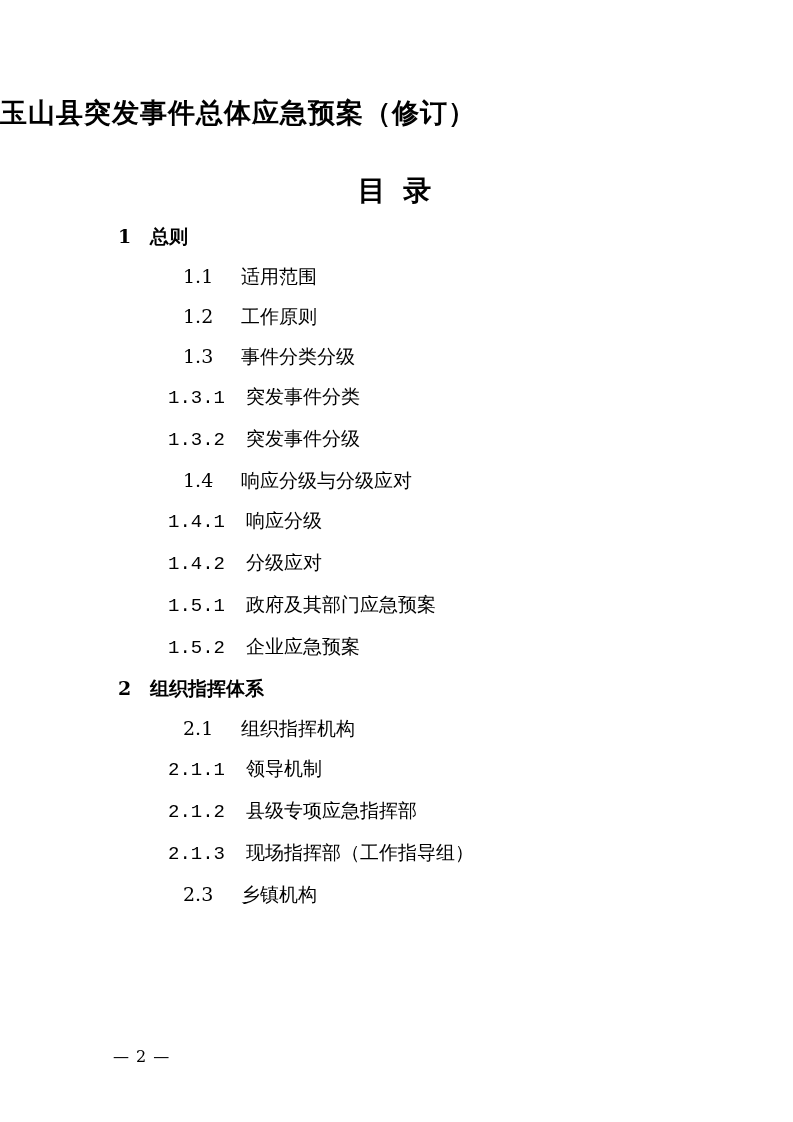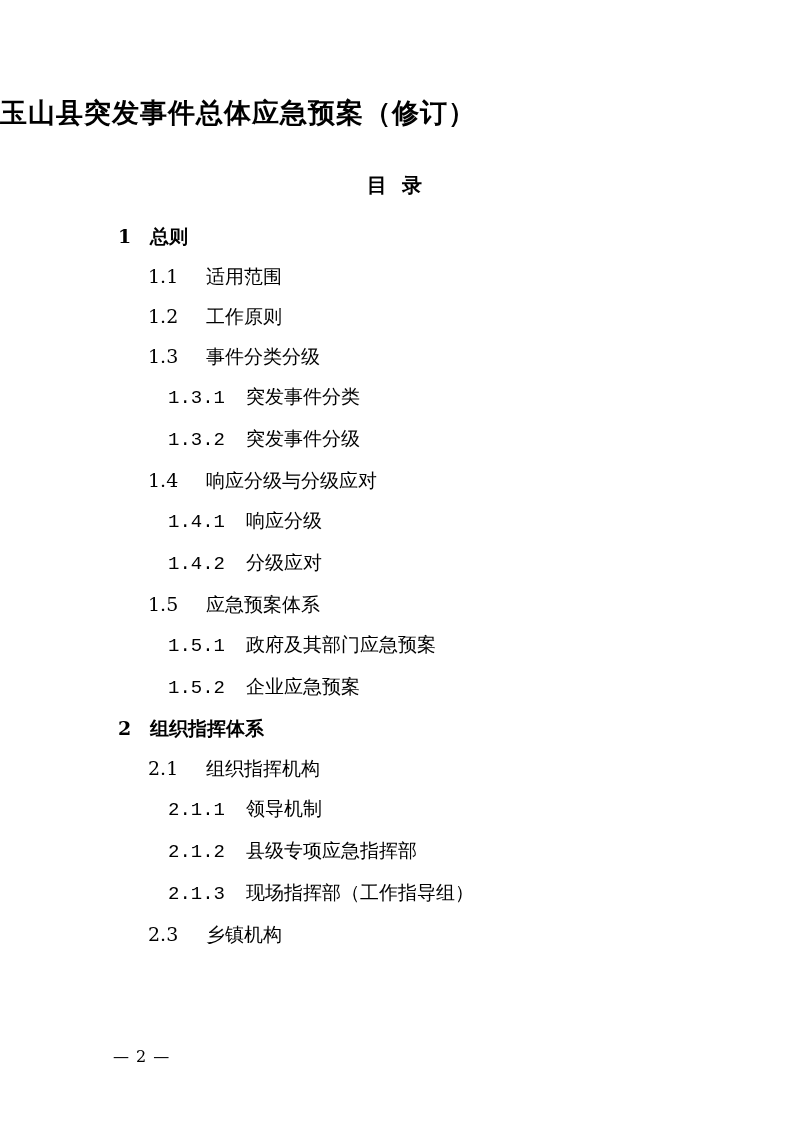--- a/index.html
+++ b/index.html
@@ -32,21 +32,21 @@
     color: #000;
   }
   .toc-heading {
     position: absolute;
     left: 0;
     right: 0;
     top: 172px;
     text-align: center;
     font-family: "DejaVu Serif", serif;
     font-weight: bold;
-    font-size: 20px;
+    font-size: 28px;
     letter-spacing: 4px;
   }
   .toc {
     position: absolute;
     left: 0;
     right: 0;
     top: 216px;
   }
   .toc-row {
     font-size: 19px;
@@ -65,20 +65,21 @@
     padding-left: 168px;
   }
   .num {
     display: inline-block;
   }
   .lvl1 .num {
     min-width: 32px;
   }
   .lvl2 .num {
     min-width: 58px;
+    margin-left: 35px;
   }
   .lvl3 .num {
     min-width: 78px;
     font-family: Liberation Mono, monospace;
   }
   .label {
     display: inline-block;
   }
   .page-footer {
     position: absolute;
@@ -103,21 +104,20 @@
   <div class="toc" id="toc-container">
       <div class="toc-row lvl1"><span class="num">1</span><span class="label">总则</span></div>
       <div class="toc-row lvl2"><span class="num">1.1</span><span class="label">适用范围</span></div>
       <div class="toc-row lvl2"><span class="num">1.2</span><span class="label">工作原则</span></div>
       <div class="toc-row lvl2"><span class="num">1.3</span><span class="label">事件分类分级</span></div>
       <div class="toc-row lvl3"><span class="num">1.3.1</span><span class="label">突发事件分类</span></div>
       <div class="toc-row lvl3"><span class="num">1.3.2</span><span class="label">突发事件分级</span></div>
       <div class="toc-row lvl2"><span class="num">1.4</span><span class="label">响应分级与分级应对</span></div>
       <div class="toc-row lvl3"><span class="num">1.4.1</span><span class="label">响应分级</span></div>
       <div class="toc-row lvl3"><span class="num">1.4.2</span><span class="label">分级应对</span></div>
-      <div class="toc-row lvl2"><span class="num">1.5</span><span class="label">应急预案体系</span></div>
       <div class="toc-row lvl3"><span class="num">1.5.1</span><span class="label">政府及其部门应急预案</span></div>
       <div class="toc-row lvl3"><span class="num">1.5.2</span><span class="label">企业应急预案</span></div>
       <div class="toc-row lvl1"><span class="num">2</span><span class="label">组织指挥体系</span></div>
       <div class="toc-row lvl2"><span class="num">2.1</span><span class="label">组织指挥机构</span></div>
       <div class="toc-row lvl3"><span class="num">2.1.1</span><span class="label">领导机制</span></div>
       <div class="toc-row lvl3"><span class="num">2.1.2</span><span class="label">县级专项应急指挥部</span></div>
       <div class="toc-row lvl3"><span class="num">2.1.3</span><span class="label">现场指挥部（工作指导组）</span></div>
       <div class="toc-row lvl2"><span class="num">2.3</span><span class="label">乡镇机构</span></div>
     </div>
 

